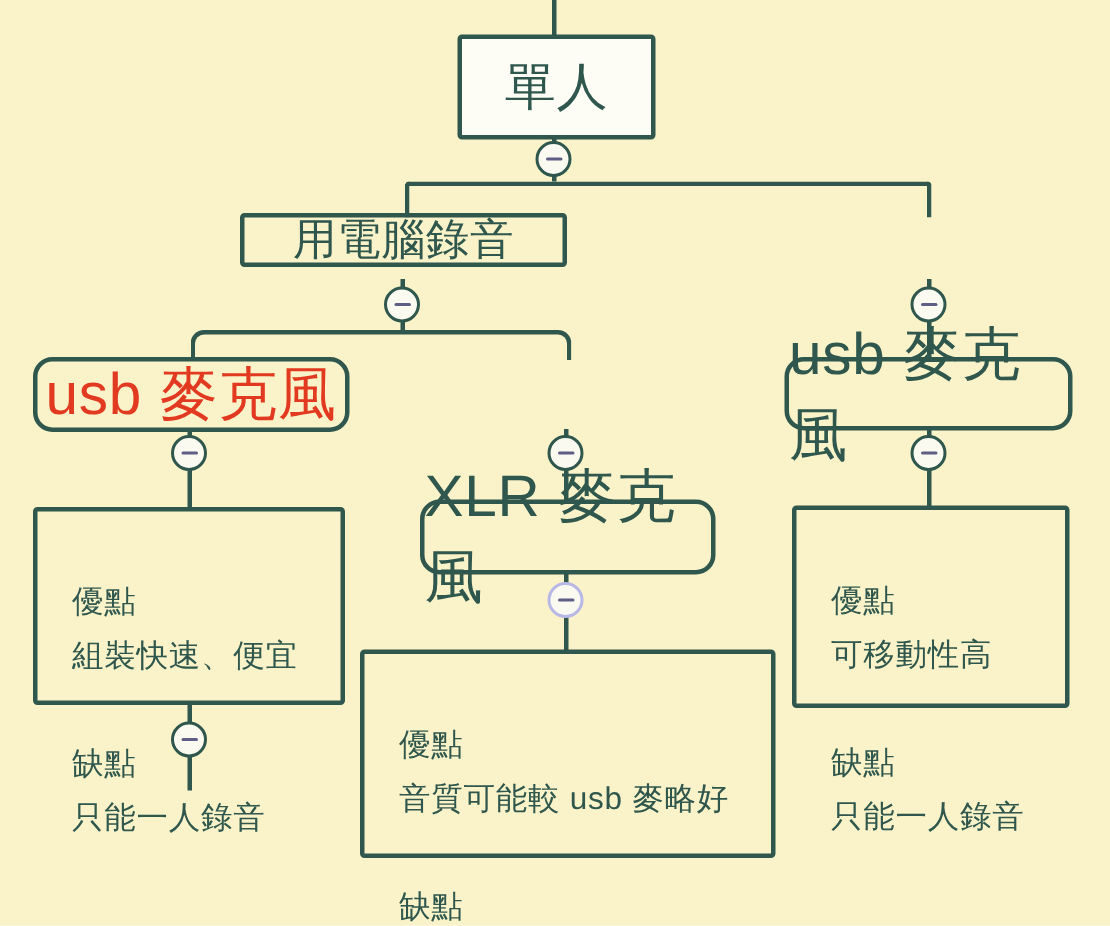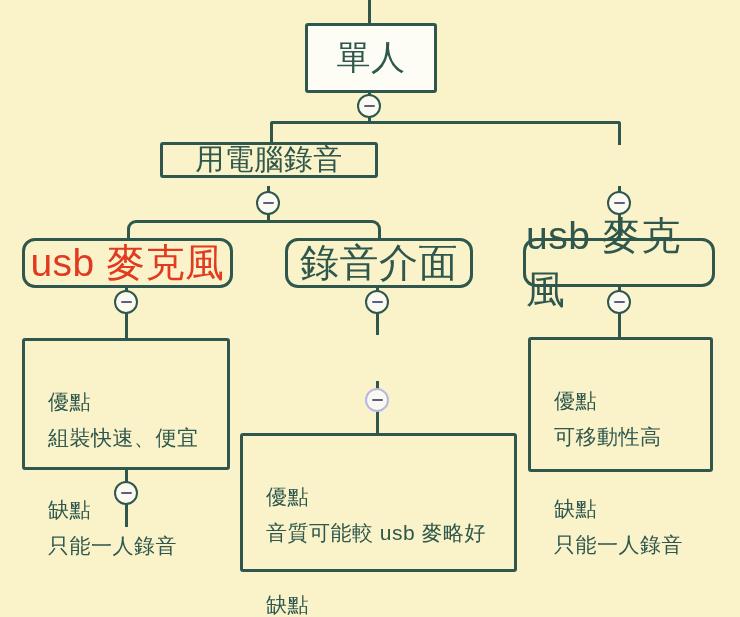--- a/index.html
+++ b/index.html
@@ -108,28 +108,28 @@
 
   <div class="node lvl2" style="left:160px; top:142px; width:218px; height:36px;">
     <span>用電腦錄音</span>
   </div>
 
 
   <div class="node lvl3 red" style="left:22px; top:238px; width:211px; height:50px;">
     <span>usb 麥克風</span>
   </div>
 
-  <div class="node lvl3" style="left:285px; top:238px; width:188px; height:50px;">
-    <span>錄音介面</span>
-  </div>
 
   <div class="node lvl3" style="left:523px; top:238px; width:192px; height:49px;">
     <span>usb 麥克風</span>
   </div>
 
+  <div class="node lvl3" style="left:280px; top:333px; width:197px; height:50px;">
+    <span>XLR 麥克風</span>
+  </div>
 
   <div class="detail" style="left:22px; top:338px; width:208px; height:132px;">
     <span>優點
 組裝快速、便宜
 
 缺點
 只能一人錄音</span>
   </div>
 
   <div class="detail" style="left:240px; top:433px; width:277px; height:139px;">

